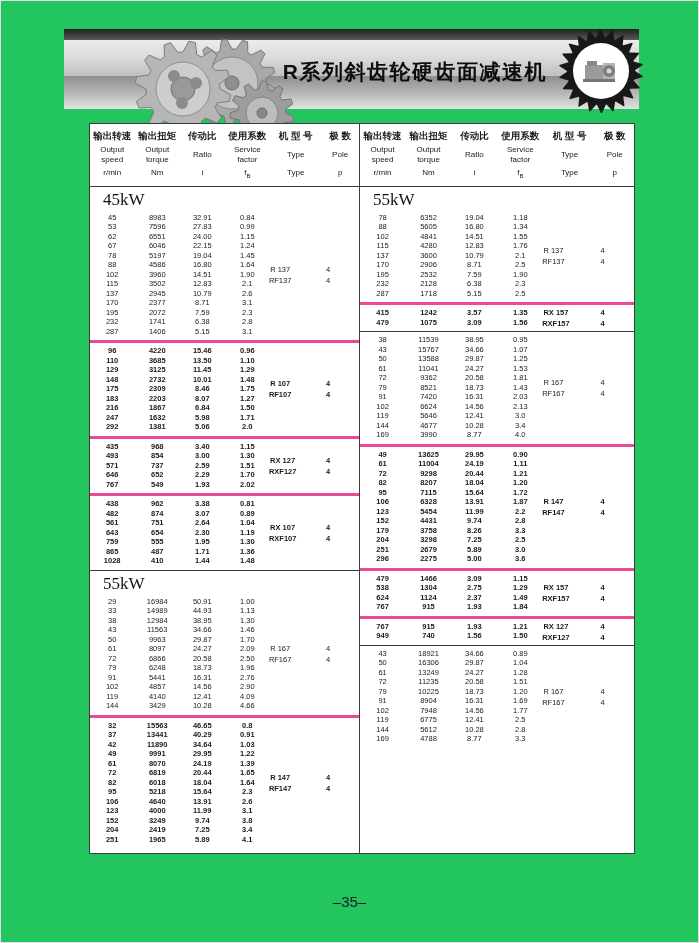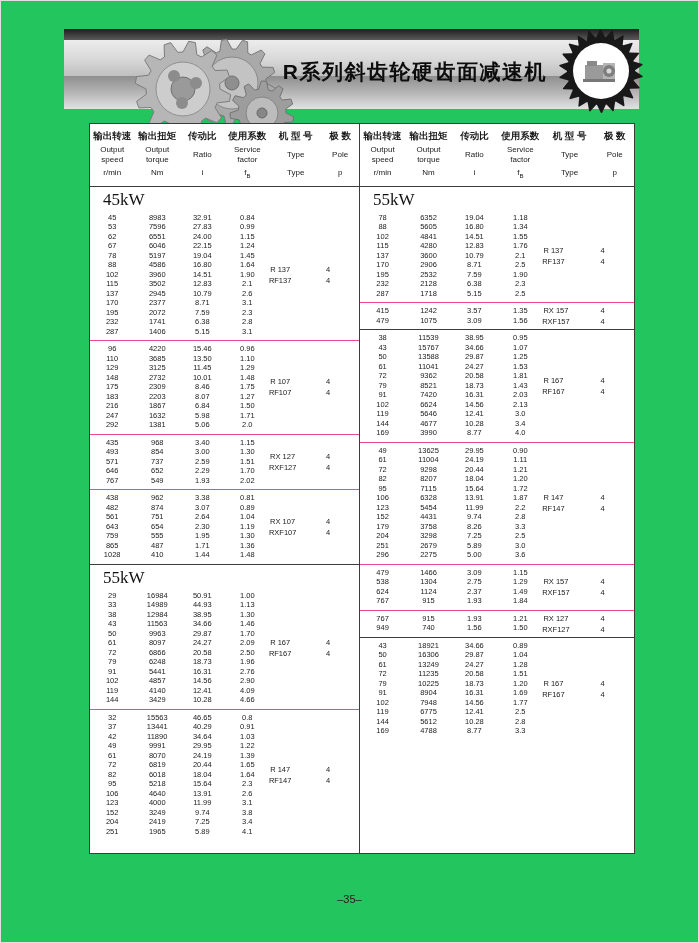--- a/index.html
+++ b/index.html
@@ -30,30 +30,30 @@
   .hcell{text-align:center;}
   .hrow.zh .hcell{font-size:9.5px;font-weight:bold;line-height:13px;white-space:nowrap;}
   .hrow.en .hcell{font-size:8px;line-height:9.5px;padding-top:3px;display:flex;flex-direction:column;justify-content:center;min-height:19px;}
   .hrow.un .hcell{font-size:8px;line-height:13px;padding-top:2px;}
   sub{font-size:6px;}
 
   .sec + .sec{border-top:1px solid #3c3c3c;}
   .sec-label{font-family:"Liberation Serif",serif;font-size:17px;line-height:18px;
       padding:4px 0 1px 13px;color:#111;}
   .block{position:relative;padding:3px 0 4px 0;}
-  .block + .block{border-top:1px solid #ec4899;}
+  .block + .block{border-top:3px solid #ec4899;font-weight:bold;}
   .drow{display:grid;grid-template-columns:16.5% 17% 16.5% 17% 19% 14%;height:9.5px;}
   .dcell{text-align:center;font-size:7.5px;line-height:9.5px;white-space:nowrap;}
   .type-ov{position:absolute;left:66.5%;top:50%;transform:translateY(-50%);
       font-size:7.5px;line-height:11px;text-align:center;white-space:nowrap;}
   .pole-ov{position:absolute;left:82%;width:13%;top:50%;transform:translateY(-50%);
       font-size:7.5px;line-height:11px;text-align:center;}
 
   
-  .footer{position:absolute;left:0;right:0;top:892px;text-align:center;font-size:11px;color:#222;}
+  .footer{position:absolute;left:0;right:0;top:892px;text-align:center;font-size:15px;color:#222;}
 </style>
 </head>
 <body>
 
 <div class="page">
 
   <div class="banner">
     <div class="strip-top"></div>
     <div class="strip-mid"></div>
     <div class="strip-bot"></div>

